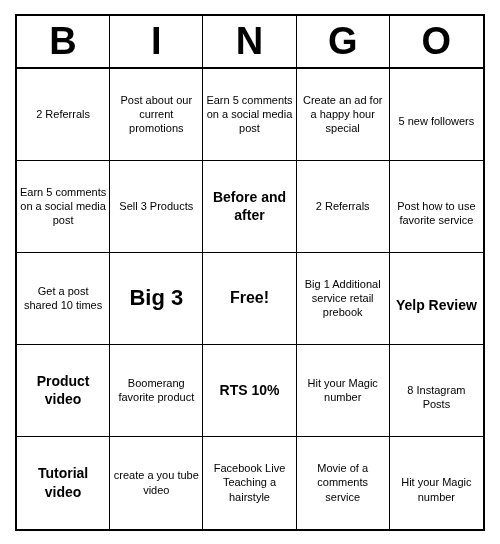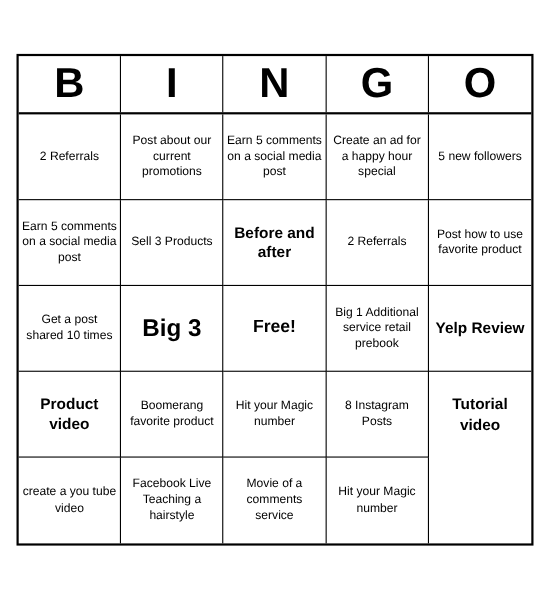--- a/index.html
+++ b/index.html
@@ -42,20 +42,21 @@
       text-align: center;
       font-size: 11px;
       line-height: 1.3;
       min-height: 78px;
       display: flex;
       align-items: center;
       justify-content: center;
     }
     .cell:nth-child(5n) {
       border-right: none;
+      margin-top: 14px;
     }
     .cell:nth-last-child(-n+5) {
       border-bottom: none;
     }
     .cell-big {
       font-size: 22px;
       font-weight: bold;
     }
     .cell-medium {
       font-size: 14px;
@@ -80,28 +81,29 @@
   <div class="bingo-grid">
   <div class="cell">2 Referrals</div>
       <div class="cell">Post about our current promotions</div>
       <div class="cell">Earn 5 comments on a social media post</div>
       <div class="cell">Create an ad for a happy hour special</div>
       <div class="cell">5 new followers</div>
       <div class="cell">Earn 5 comments on a social media post</div>
       <div class="cell">Sell 3 Products</div>
       <div class="cell cell-medium">Before and after</div>
       <div class="cell">2 Referrals</div>
-      <div class="cell">Post how to use favorite product</div>
+      <div class="cell">Post how to use favorite service</div>
       <div class="cell">Get a post shared 10 times</div>
       <div class="cell cell-big">Big 3</div>
       <div class="cell cell-free">Free!</div>
       <div class="cell">Big 1 Additional service retail prebook</div>
       <div class="cell cell-medium">Yelp Review</div>
       <div class="cell cell-medium">Product video</div>
       <div class="cell">Boomerang favorite product</div>
+      <div class="cell cell-medium">RTS 10%</div>
       <div class="cell">Hit your Magic number</div>
       <div class="cell">8 Instagram Posts</div>
       <div class="cell cell-medium">Tutorial video</div>
       <div class="cell">create a you tube video</div>
       <div class="cell">Facebook Live Teaching a hairstyle</div>
       <div class="cell">Movie of a comments service</div>
       <div class="cell">Hit your Magic number</div>
     </div>
 </div>
 

